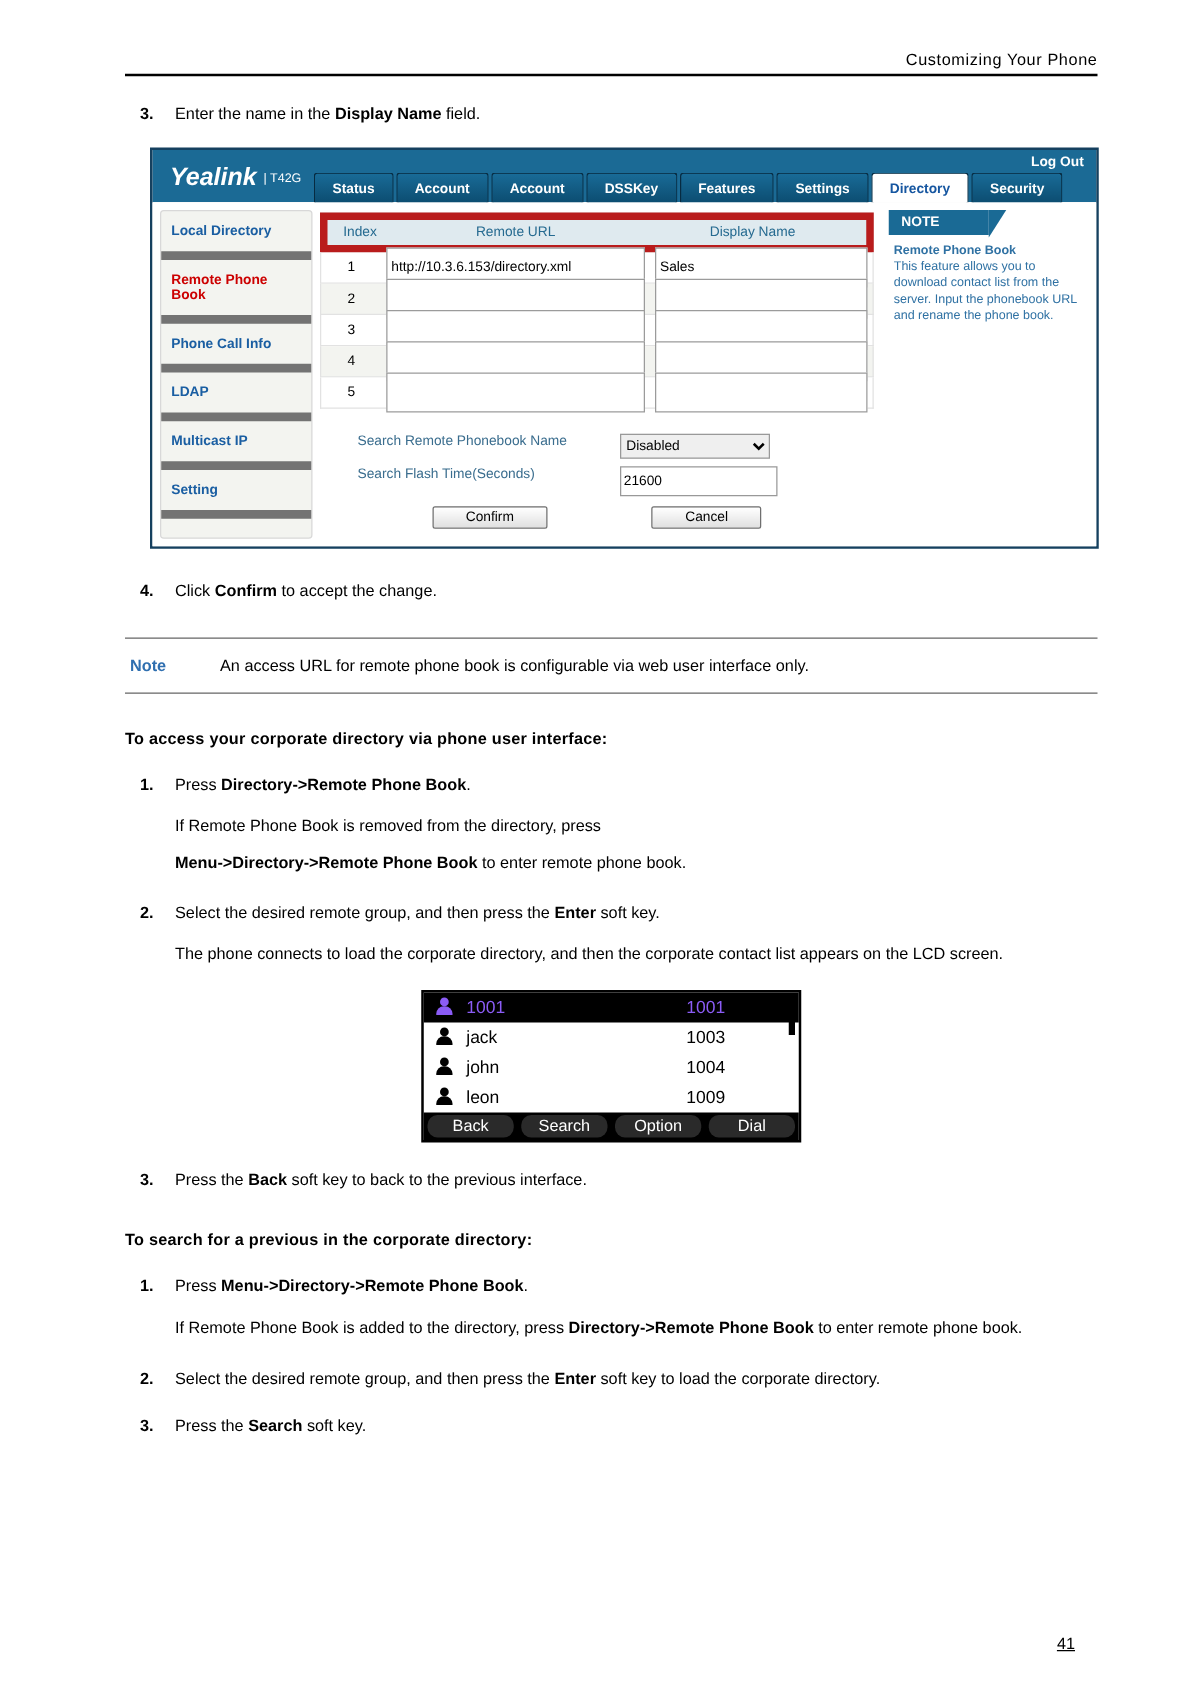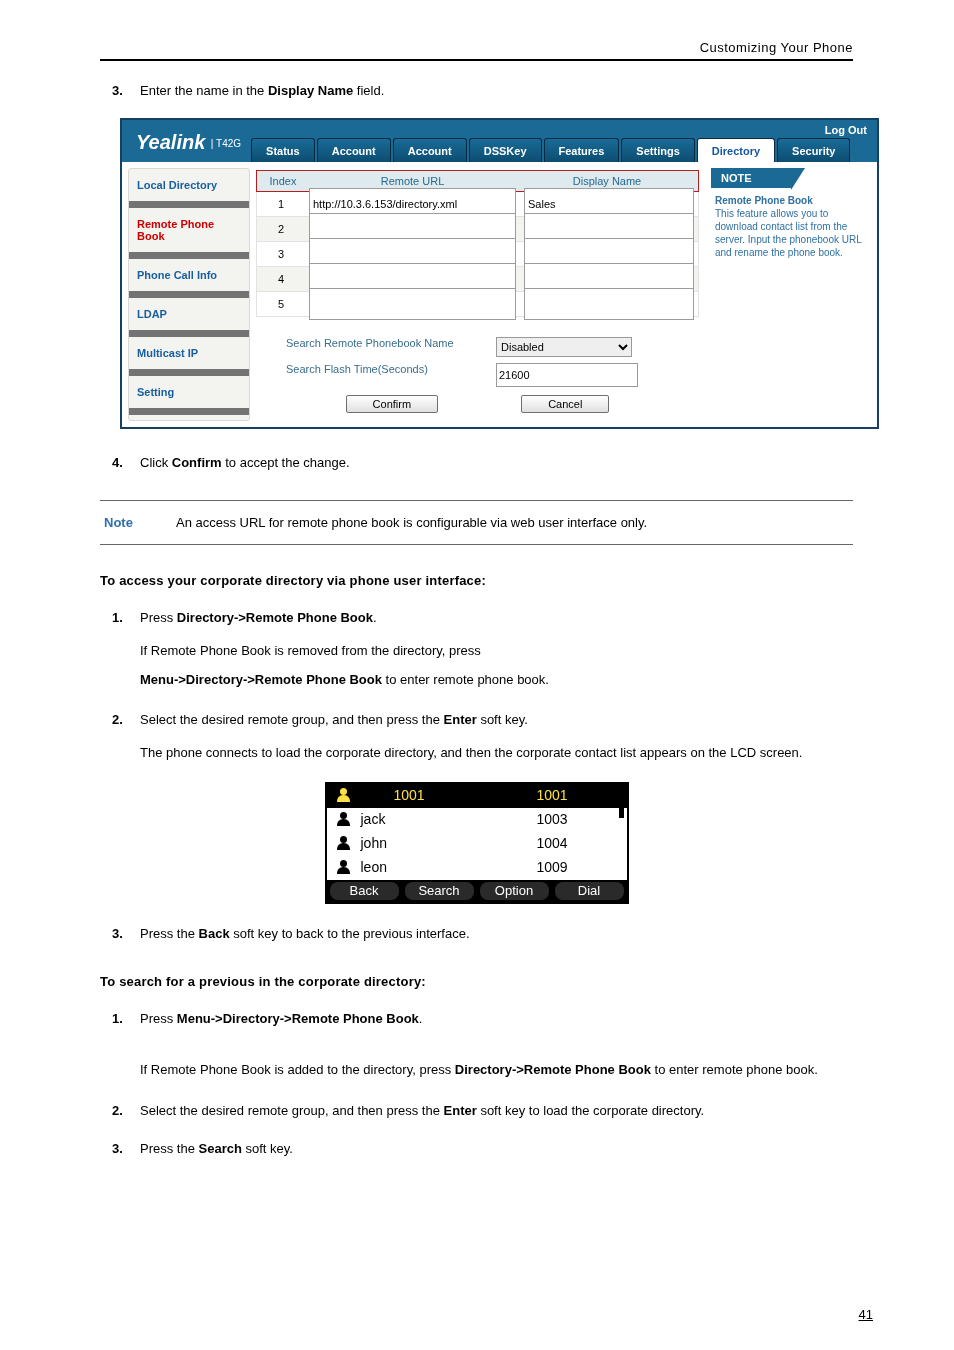--- a/index.html
+++ b/index.html
@@ -7,21 +7,21 @@
     font-family: Arial, Helvetica, sans-serif;
     font-size: 13px;
     color: #000;
     background: #fff;
   }
   .page {
     width: 954px;
     min-height: 1350px;
     margin: 0 auto;
     box-sizing: border-box;
-    padding: 40px 101px 56px 100px;
+    padding: 40px 76px 56px 100px;
     position: relative;
   }
   .page-header {
     text-align: right;
     color: #000;
     font-size: 13px;
     border-bottom: 2px solid #000;
     padding-bottom: 4px;
     letter-spacing: 0.5px;
   }
@@ -66,21 +66,21 @@
     font-size: 13px;
   }
   .section-bold {
     font-weight: bold;
     margin: 28px 0 6px 0;
     font-size: 13px;
     letter-spacing: 0.2px;
   }
   .pagenum {
     position: absolute;
-    right: 81px;
+    right: 94px;
     bottom: 28px;
     font-size: 13px;
     text-decoration: underline;
   }
   
   .admin-shot {
     width: 755px;
     margin: 4px auto 22px 20px;
     border: 2px solid #15405f;
     background: linear-gradient(#1b6a95 0, #1b6a95 42px, #f4f4f4 42px);
@@ -147,21 +147,21 @@
     font-size: 11px;
     border-bottom: 7px solid #737373;
   }
   .admin-main {
     flex: 1;
     padding: 2px 8px 4px 6px;
   }
   .admin-grid-header {
     display: flex;
     background: #dfeaef;
-    border: 1px solid #b91c1c;
+    border: 6px solid #b91c1c;
   }
   .admin-grid-header div {
     padding: 4px 6px;
     color: #256a90;
     font-size: 11px;
   }
   .admin-col-idx { width: 40px; text-align:center;}
   .admin-col-url { flex: 1; text-align:center;}
   .admin-col-disp { width: 170px; text-align:center;}
   .admin-row {
@@ -184,21 +184,21 @@
   }
   .admin-form-row {
     display:flex;
     align-items:flex-start;
     margin:6px 0;
     font-size:11px;
     color:#3a6d8e;
   }
   .admin-form-row .lbl { width: 210px; padding-left:30px;}
   .admin-form-row select, .admin-form-row input {
-    font-size:11px; width:136px; height:20px; border:1px solid #999;
+    font-size:11px; width:120px; height:20px; border:1px solid #999;
   }
   .admin-btn-row { text-align:center; margin:8px 0 4px 0;}
   .admin-btn {
     display:inline-block;
     border:1px solid #6f6f6f;
     background:linear-gradient(#fff,#e0e0e0);
     padding:2px 26px;
     font-size:11px;
     border-radius:2px;
     margin:0 40px;
@@ -241,21 +241,21 @@
   }
   .lcd-rows { }
   .lcd-row {
     display:flex;
     align-items:center;
     padding:0 10px;
     height:23px;
     border-bottom:1px solid transparent;
     position:relative;
   }
-  .lcd-row.sel { background:#000; color:#fde047;gap:33px; }
+  .lcd-row.sel { background:#000; color:#8b5cf6; }
   .lcd-icon {
     width:18px; height:14px;
     display:inline-block;
     margin-right:6px;
     position:relative;
   }
   .lcd-icon::before{
     content:'';
     position:absolute;
     left:3px; top:0;
@@ -454,21 +454,21 @@
       <span class="num">3.</span>
       <span>Press the </span><b>Back</b><span> soft key to back to the previous interface.</span>
     </li>
   </ul>
 
   <div class="section-bold">To search for a previous in the corporate directory:</div>
   <ul class="numbered">
     <li>
       <span class="num">1.</span>
       <span>Press </span><b>Menu-&gt;Directory-&gt;Remote Phone Book</b><span>.</span>
-      <div class="body-text" style="margin-top:24px">
+      <div class="body-text" style="margin-top:6px">
         <span>If Remote Phone Book is added to the directory, press </span><b>Directory-&gt;Remote Phone Book</b><span> to enter remote phone book.</span>
       </div>
     </li>
     <li>
       <span class="num">2.</span>
       <span>Select the desired remote group, and then press the </span><b>Enter</b><span> soft key to load the corporate directory.</span>
     </li>
     <li>
       <span class="num">3.</span>
       <span>Press the </span><b>Search</b><span> soft key.</span>

